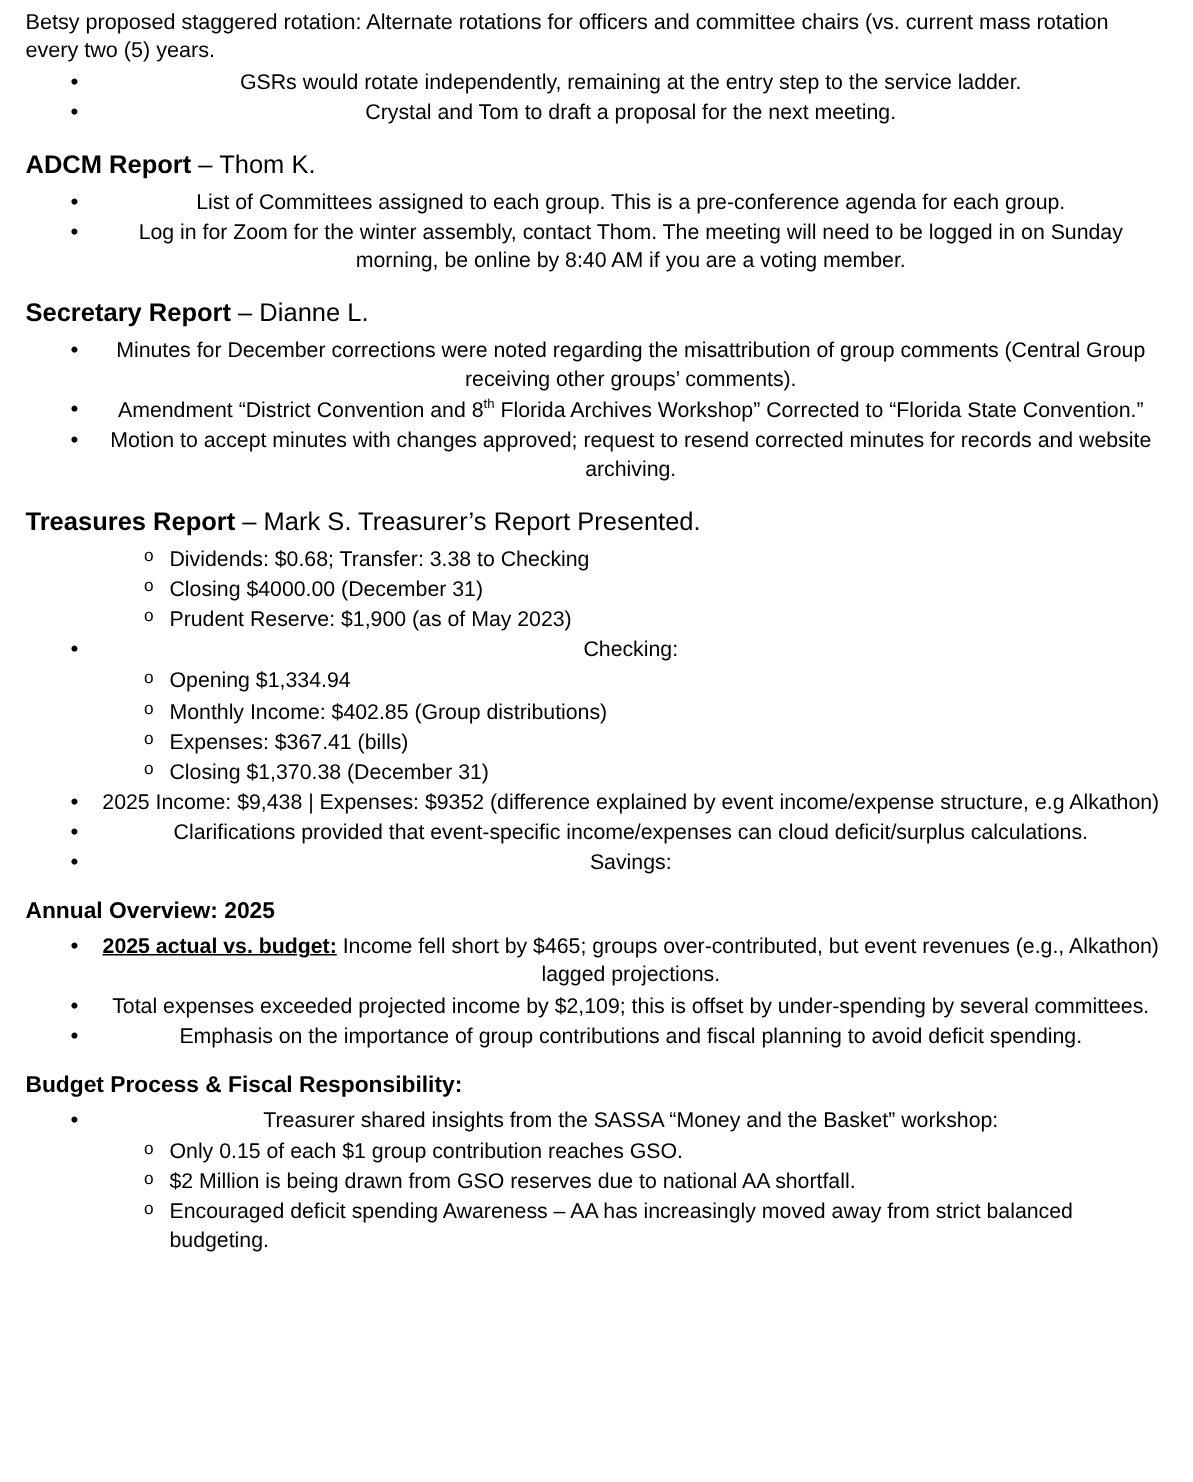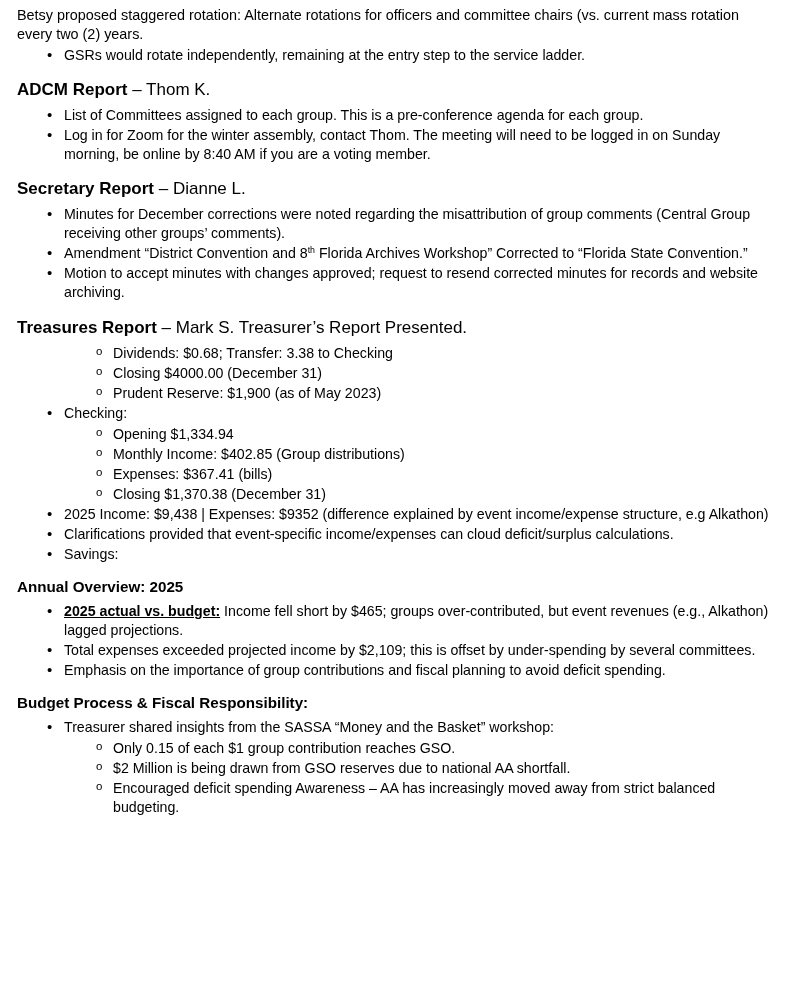--- a/index.html
+++ b/index.html
@@ -44,20 +44,21 @@
     list-style: none;
     margin: 0 0 2px 0;
     padding: 0;
   }
   ul.bullets > li {
     position: relative;
     font-size: 14.2px;
     line-height: 1.34;
     margin: 0 0 1px 0;
     padding-left: 47px;
+    text-align: center;
   }
   ul.bullets > li::before {
     content: "\2022";
     position: absolute;
     left: 30px;
     top: -1px;
     font-size: 15px;
   }
   ul.subbullets {
     list-style: none;
@@ -79,24 +80,25 @@
     font-size: 11.5px;
   }
   .bold { font-weight: bold; text-decoration: underline; }
   sup { font-size: 0.62em; vertical-align: super; margin-top: 33px; }
 </style>
 </head>
 <body>
 
 <div class="page">
 
-  <p class="para">Betsy proposed staggered rotation: Alternate rotations for officers and committee chairs (vs. current mass rotation every two (2) years.</p>
+  <p class="para">Betsy proposed staggered rotation: Alternate rotations for officers and committee chairs (vs. current mass rotation every two (5) years.</p>
 
   <ul class="bullets">
     <li>GSRs would rotate independently, remaining at the entry step to the service ladder.</li>
+    <li>Crystal and Tom to draft a proposal for the next meeting.</li>
   </ul>
 
   <h2 class="heading">
     <span>ADCM Report</span><span class="light"> – Thom K.</span>
   </h2>
 
   <ul class="bullets">
     <li>List of Committees assigned to each group. This is a pre-conference agenda for each group.</li>
     <li>Log in for Zoom for the winter assembly, contact Thom. The meeting will need to be logged in on Sunday morning, be online by 8:40 AM if you are a voting member.</li>
   </ul>

